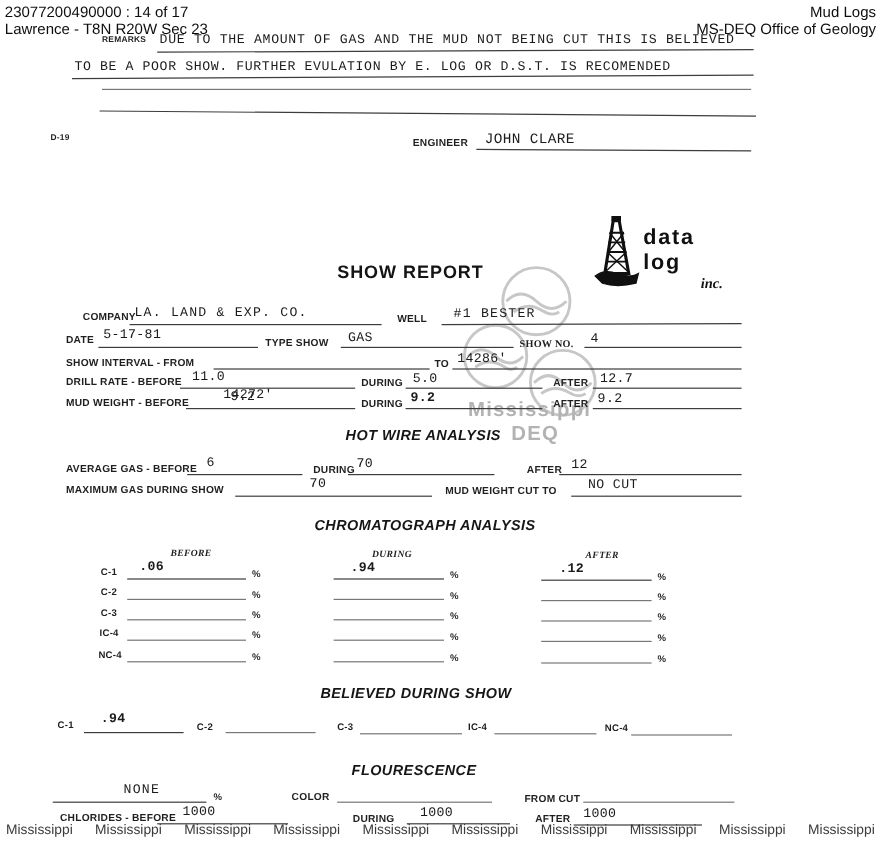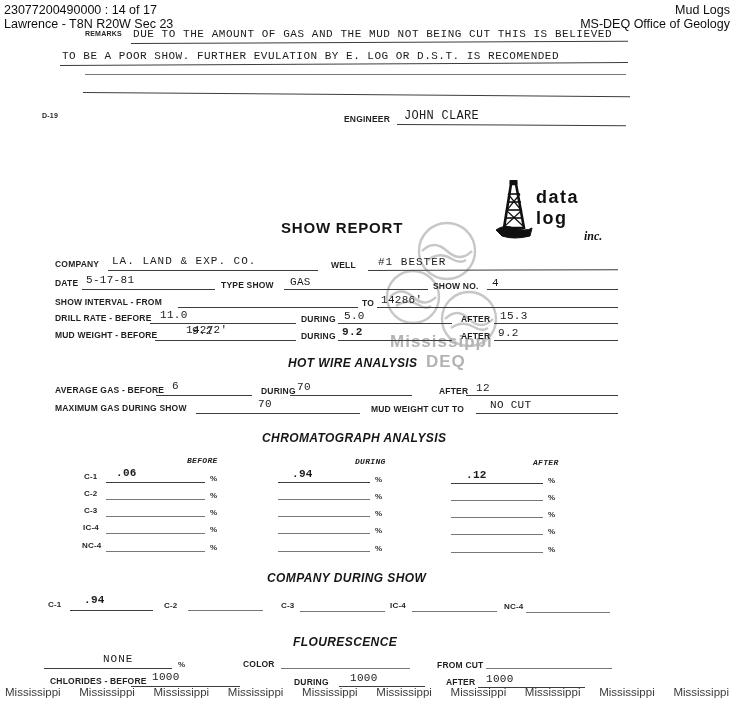--- a/index.html
+++ b/index.html
@@ -6,21 +6,21 @@
   body{width:734px;height:705px;position:relative;background:#ffffff;overflow:hidden;
        font-family:"Liberation Sans",sans-serif;}
   .hdr{position:absolute;font-family:"Liberation Sans",sans-serif;font-size:12.5px;color:#0e0e0e;white-space:nowrap;}
   .lbl{position:absolute;font-family:"Liberation Sans",sans-serif;font-weight:700;font-size:8.5px;color:#1f1f1f;letter-spacing:.2px;white-space:nowrap;}
   .lbl.sm{font-size:7px;}
   .typed{position:absolute;font-family:"Liberation Mono","DejaVu Sans Mono",monospace;font-size:11px;color:#1b1b1b;white-space:nowrap;letter-spacing:.3px;}
   .typed.b{font-weight:700;}
   .rule{position:absolute;height:1px;background:#3d3d3d;}
   .rule.lt{background:#777;}
   .hdg{position:absolute;font-family:"Liberation Sans",sans-serif;font-weight:700;font-style:italic;font-size:12px;color:#161616;letter-spacing:.4px;white-space:nowrap;}
-  .colh{position:absolute;font-family:Liberation Mono, monospace;font-weight:700;font-style:italic;font-size:8px;color:#222;letter-spacing:.3px;white-space:nowrap;margin-left:45px;}
+  .colh{position:absolute;font-family:Liberation Serif, serif;font-weight:700;font-style:italic;font-size:8px;color:#222;letter-spacing:.3px;white-space:nowrap;}
   .pct{position:absolute;font-family:"Liberation Sans",sans-serif;font-weight:700;font-size:8px;color:#2e2e2e;}
   .title{position:absolute;left:281px;top:219px;font-family:"Liberation Sans",sans-serif;font-weight:700;font-size:15px;letter-spacing:.8px;color:#141414;white-space:nowrap;}
   .logo-word{position:absolute;font-family:"Liberation Sans",sans-serif;font-weight:900;font-size:18px;letter-spacing:1.5px;color:#101010;line-height:1;white-space:nowrap;}
   .logo-inc{position:absolute;font-family:"Liberation Serif",serif;font-style:italic;font-weight:700;font-size:12px;color:#141414;}
   .wm-seal-text{position:absolute;font-family:"Liberation Sans",sans-serif;font-weight:700;color:#b3b3b3;letter-spacing:1px;white-space:nowrap;}
   .wm-bottom{position:absolute;left:0;right:0;top:686px;display:flex;justify-content:space-between;padding:0 5px;
              font-family:"Liberation Sans",sans-serif;font-size:11.5px;color:#3b3b3b;}
   svg{position:absolute;}
 </style>
 </head>
@@ -73,52 +73,52 @@
     <line x1="26" y1="14" x2="13" y2="30" stroke-width="1.2"></line>
     <line x1="12" y1="30" x2="29" y2="46" stroke-width="1.2"></line>
     <line x1="28" y1="30" x2="11" y2="46" stroke-width="1.2"></line>
     <path d="M2,50 Q10,44 20,48 Q32,52 38,48 L36,56 Q20,60 8,56 Z" stroke-width="1"></path>
   </g>
 </svg>
 <div class="logo-word" style="left:536px;top:188px;">data</div>
 <div class="logo-word" style="left:536px;top:209px;">log</div>
 <div class="logo-inc" style="left:584px;top:214px;margin-top:15px;">inc.</div>
 
-<div class="lbl" style="left:55px;top:259px;">COMPANY</div>
+<div class="lbl" style="left:69px;top:259px;">COMPANY</div>
 <div class="typed" style="left:112px;top:255px;letter-spacing:1px;">LA. LAND &amp; EXP. CO.</div>
 <div class="rule" style="left:108px;top:270px;width:210px;"></div>
 <div class="lbl" style="left:331px;top:260px;">WELL</div>
 <div class="typed" style="left:378px;top:256px;letter-spacing:1px;">#1 BESTER</div>
 <div class="rule" style="left:368px;top:270px;width:250px;transform:rotate(-0.2deg);transform-origin:left;"></div>
 
 <div class="lbl" style="left:55px;top:278px;">DATE</div>
 <div class="typed" style="left:86px;top:274px;">5-17-81</div>
 <div class="rule" style="left:82px;top:289px;width:133px;"></div>
 <div class="lbl" style="left:221px;top:280px;">TYPE SHOW</div>
 <div class="typed" style="left:290px;top:276px;">GAS</div>
 <div class="rule" style="left:284px;top:289px;width:144px;"></div>
-<div class="lbl" style="left:433px;top:281px;">SHOW NO.</div>
+<div class="lbl" style="left:433px;top:281px;font-family:Liberation Serif, serif;">SHOW NO.</div>
 <div class="typed" style="left:492px;top:277px;">4</div>
 <div class="rule" style="left:487px;top:289px;width:131px;"></div>
 
 <div class="lbl" style="left:55px;top:297px;">SHOW INTERVAL - FROM</div>
 <div class="typed" style="left:186px;top:292px;margin-top:32px;">14272'</div>
 <div class="rule" style="left:178px;top:307px;width:180px;"></div>
 <div class="lbl" style="left:362px;top:298px;">TO</div>
 <div class="typed" style="left:381px;top:294px;">14286'</div>
 <div class="rule" style="left:377px;top:307px;width:241px;"></div>
 
 <div class="lbl" style="left:55px;top:313px;">DRILL RATE - BEFORE</div>
 <div class="typed" style="left:160px;top:309px;">11.0</div>
 <div class="rule" style="left:150px;top:323px;width:146px;"></div>
 <div class="lbl" style="left:301px;top:314px;">DURING</div>
 <div class="typed" style="left:344px;top:310px;">5.0</div>
 <div class="rule" style="left:338px;top:323px;width:114px;"></div>
 <div class="lbl" style="left:461px;top:314px;">AFTER</div>
-<div class="typed" style="left:500px;top:310px;">15.3</div>
+<div class="typed" style="left:500px;top:310px;">12.7</div>
 <div class="rule" style="left:494px;top:323px;width:124px;"></div>
 
 <div class="lbl" style="left:55px;top:330px;">MUD WEIGHT - BEFORE</div>
 <div class="typed" style="left:192px;top:325px;">9.2</div>
 <div class="rule" style="left:155px;top:340px;width:141px;"></div>
 <div class="lbl" style="left:301px;top:331px;">DURING</div>
 <div class="typed b" style="left:342px;top:326px;">9.2</div>
 <div class="rule" style="left:338px;top:340px;width:114px;"></div>
 <div class="lbl" style="left:461px;top:331px;">AFTER</div>
 <div class="typed" style="left:498px;top:327px;">9.2</div>
@@ -184,21 +184,21 @@
 <div class="pct" style="left:548px;top:527px;">%</div>
 
 <div class="lbl" style="left:82px;top:541px;font-size:8px;">NC-4</div>
 <div class="rule lt" style="left:106px;top:551px;width:99px;"></div>
 <div class="pct" style="left:210px;top:543px;">%</div>
 <div class="rule lt" style="left:278px;top:551px;width:92px;"></div>
 <div class="pct" style="left:375px;top:544px;">%</div>
 <div class="rule lt" style="left:451px;top:552px;width:92px;"></div>
 <div class="pct" style="left:548px;top:545px;">%</div>
 
-<div class="hdg" style="left:267px;top:571px;">COMPANY DURING SHOW</div>
+<div class="hdg" style="left:267px;top:571px;">BELIEVED DURING SHOW</div>
 <div class="lbl" style="left:48px;top:600px;font-size:8px;">C-1</div>
 <div class="typed b" style="left:84px;top:594px;">.94</div>
 <div class="rule" style="left:70px;top:610px;width:83px;"></div>
 <div class="lbl" style="left:164px;top:601px;font-size:8px;">C-2</div>
 <div class="rule lt" style="left:188px;top:610px;width:75px;"></div>
 <div class="lbl" style="left:281px;top:601px;font-size:8px;">C-3</div>
 <div class="rule lt" style="left:300px;top:611px;width:85px;"></div>
 <div class="lbl" style="left:390px;top:601px;font-size:8px;">IC-4</div>
 <div class="rule lt" style="left:412px;top:611px;width:85px;"></div>
 <div class="lbl" style="left:504px;top:602px;font-size:8px;">NC-4</div>

